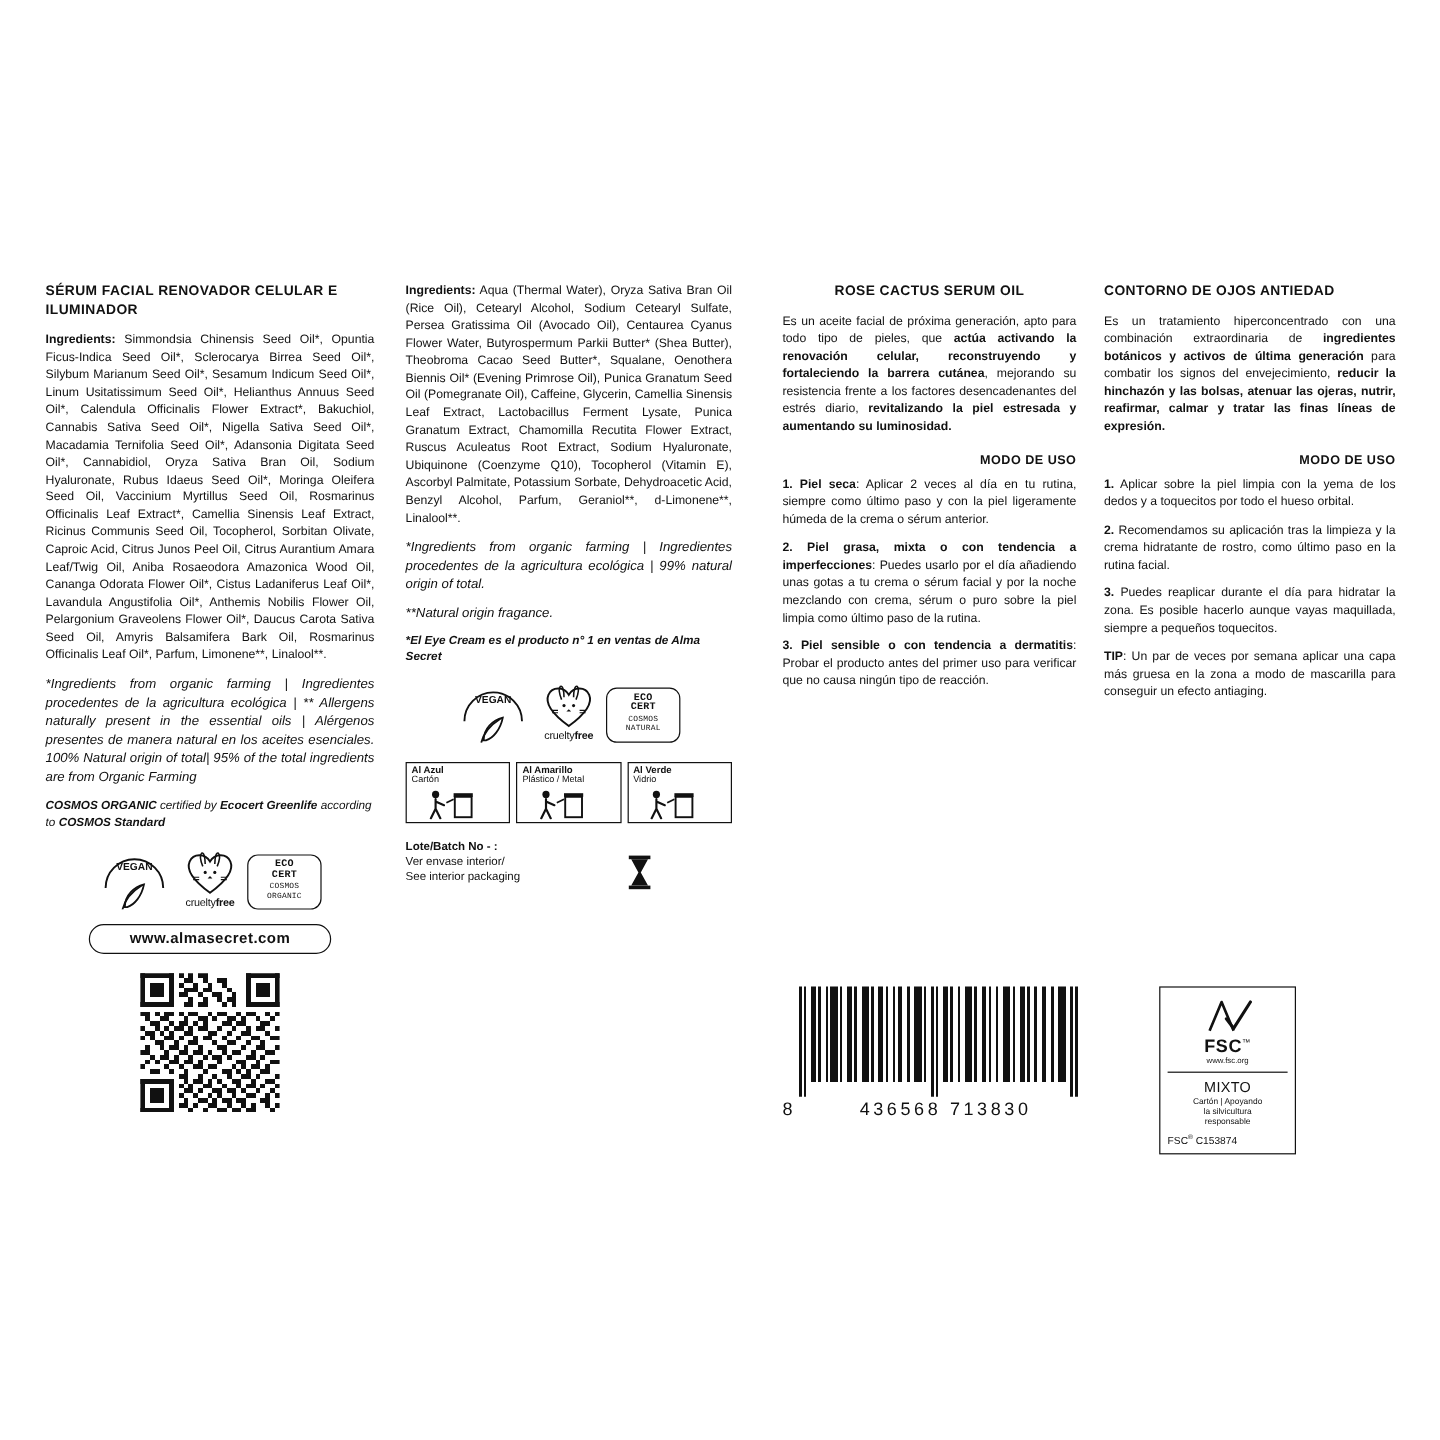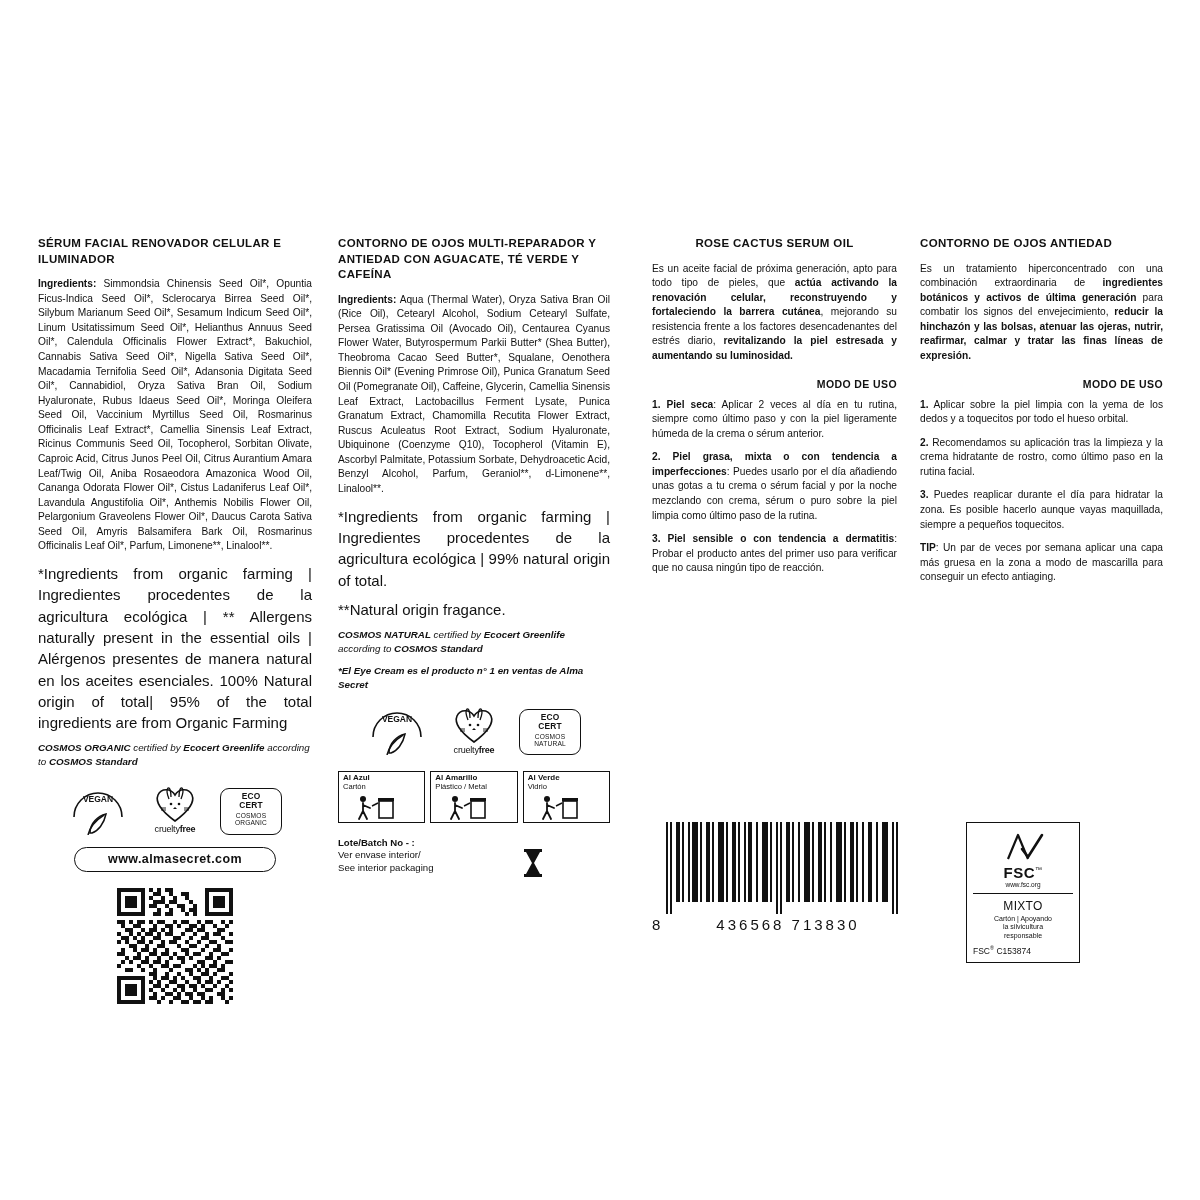--- a/index.html
+++ b/index.html
@@ -49,40 +49,40 @@
   }
   .body-text b { font-weight: bold; }
   .sub-head {
     font-size: 10.5px;
     font-weight: bold;
     letter-spacing: 0.4px;
     text-align: right;
     margin: 14px 0 8px 0;
   }
   .note {
-    font-size: 15px;
+    font-size: 11px;
     line-height: 1.42;
     text-align: justify;
     margin: 0 0 8px 0;
+    font-style: italic;
   }
   .note-ital {
     font-size: 9.8px;
     line-height: 1.42;
     font-style: italic;
     text-align: left;
     margin: 0 0 8px 0;
   }
   .note-ital b { font-weight: bold; }
 
   
   .badges {
     display: flex;
     align-items: flex-end;
     justify-content: center;
-    gap: 14px;
   }
   .badge {
     width: 62px;
     text-align: center;
     font-size: 7px;
     line-height: 1.15;
   }
   .vegan-badge {
     width: 60px; height: 46px;
     position: relative;
@@ -98,20 +98,21 @@
   .cf-label b { font-weight: bold; }
   .eco-badge {
     width: 58px;
     border: 1.6px solid #111;
     border-radius: 9px;
     padding: 3px 1px 7px 1px;
     font-size: 8.4px;
     font-weight: bold;
     line-height: 1.05;
     letter-spacing: 0.2px;
+    font-family: Liberation Mono, monospace;
   }
   .eco-sub {
     font-size: 6.6px;
     font-weight: normal;
     letter-spacing: 0.2px;
     margin-top: 2px;
     line-height: 1.1;
   }
 
   
@@ -477,25 +478,23 @@
           <rect x="13" y="28" width="1" height="1"></rect>
           <rect x="16" y="28" width="2" height="1"></rect>
           <rect x="19" y="28" width="2" height="1"></rect>
           <rect x="22" y="28" width="2" height="1"></rect>
           <rect x="27" y="28" width="1" height="1"></rect>
       </g>
     </svg>
   </div>
 
   <div class="col col2">
-    <div class="title">CONTORNO DE OJOS MULTI-REPARADOR Y ANTIEDAD CON AGUACATE, TÉ VERDE Y CAFEÍNA</div>
     <p class="body-text"><b>Ingredients:</b><span> Aqua (Thermal Water), Oryza Sativa Bran Oil (Rice Oil), Cetearyl Alcohol, Sodium Cetearyl Sulfate, Persea Gratissima Oil (Avocado Oil), Centaurea Cyanus Flower Water, Butyrospermum Parkii Butter* (Shea Butter), Theobroma Cacao Seed Butter*, Squalane, Oenothera Biennis Oil* (Evening Primrose Oil), Punica Granatum Seed Oil (Pomegranate Oil), Caffeine, Glycerin, Camellia Sinensis Leaf Extract, Lactobacillus Ferment Lysate, Punica Granatum Extract, Chamomilla Recutita Flower Extract, Ruscus Aculeatus Root Extract, Sodium Hyaluronate, Ubiquinone (Coenzyme Q10), Tocopherol (Vitamin E), Ascorbyl Palmitate, Potassium Sorbate, Dehydroacetic Acid, Benzyl Alcohol, Parfum, Geraniol**, d-Limonene**, Linalool**.</span></p>
     <p class="note">*Ingredients from organic farming | Ingredientes procedentes de la agricultura ecológica | 99% natural origin of total.</p>
     <p class="note">**Natural origin fragance.</p>
-    <p class="note-ital"><b>COSMOS NATURAL</b><span> certified by </span><b>Ecocert Greenlife</b><span> according to </span><b>COSMOS Standard</b></p>
     <p class="note-ital"><b>*El Eye Cream es el producto n° 1 en ventas de Alma Secret</b></p>
 
     <div class="badges" style="margin-top:12px;">
       <div class="badge">
         <div class="vegan-badge">
           <svg width="60" height="46" viewBox="0 0 60 46">
             <path d="M6 28 A24 24 0 0 1 54 28" fill="none" stroke="#111" stroke-width="1.6"></path>
             <text x="30" y="13" font-size="8.5" font-family="Liberation Sans, sans-serif" font-weight="bold" text-anchor="middle" fill="#111">VEGAN</text>
             <path d="M22 44 C22 34, 30 27, 38 25 C36 35, 30 42, 24 44 Z" fill="none" stroke="#111" stroke-width="1.5"></path>
             <path d="M20 46 C22 38, 28 31, 36 26" fill="none" stroke="#111" stroke-width="1.5"></path>

